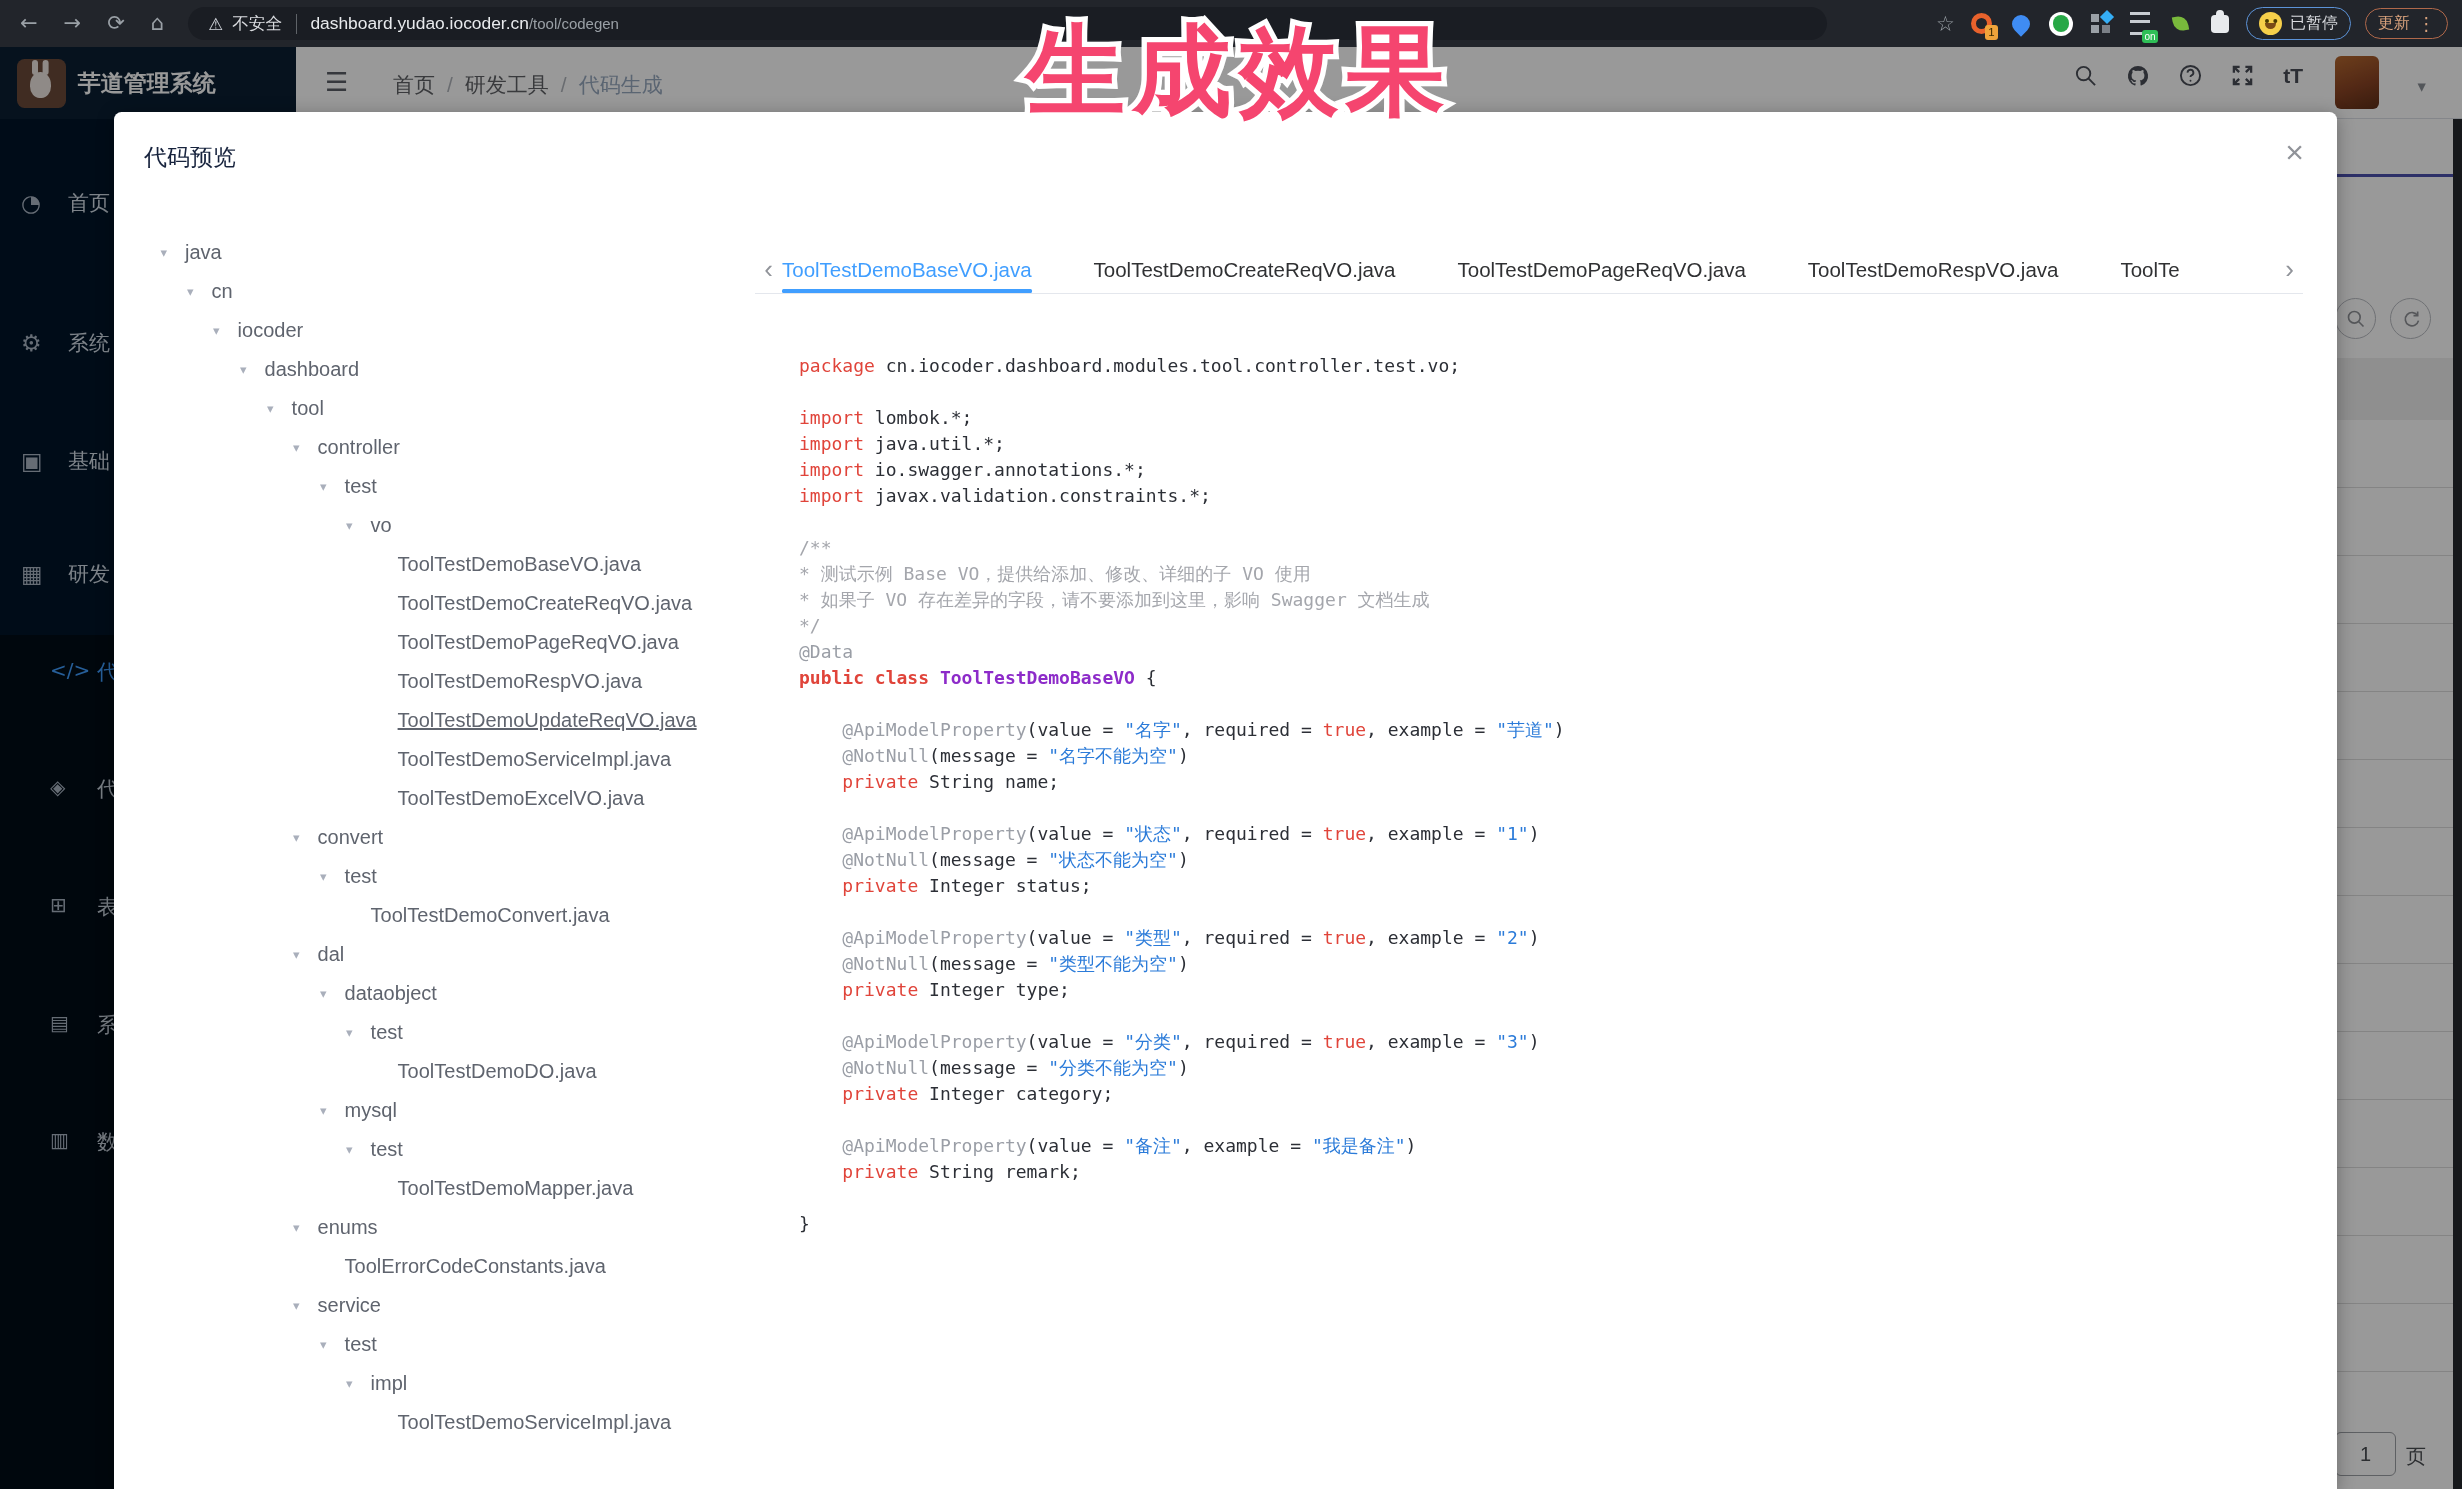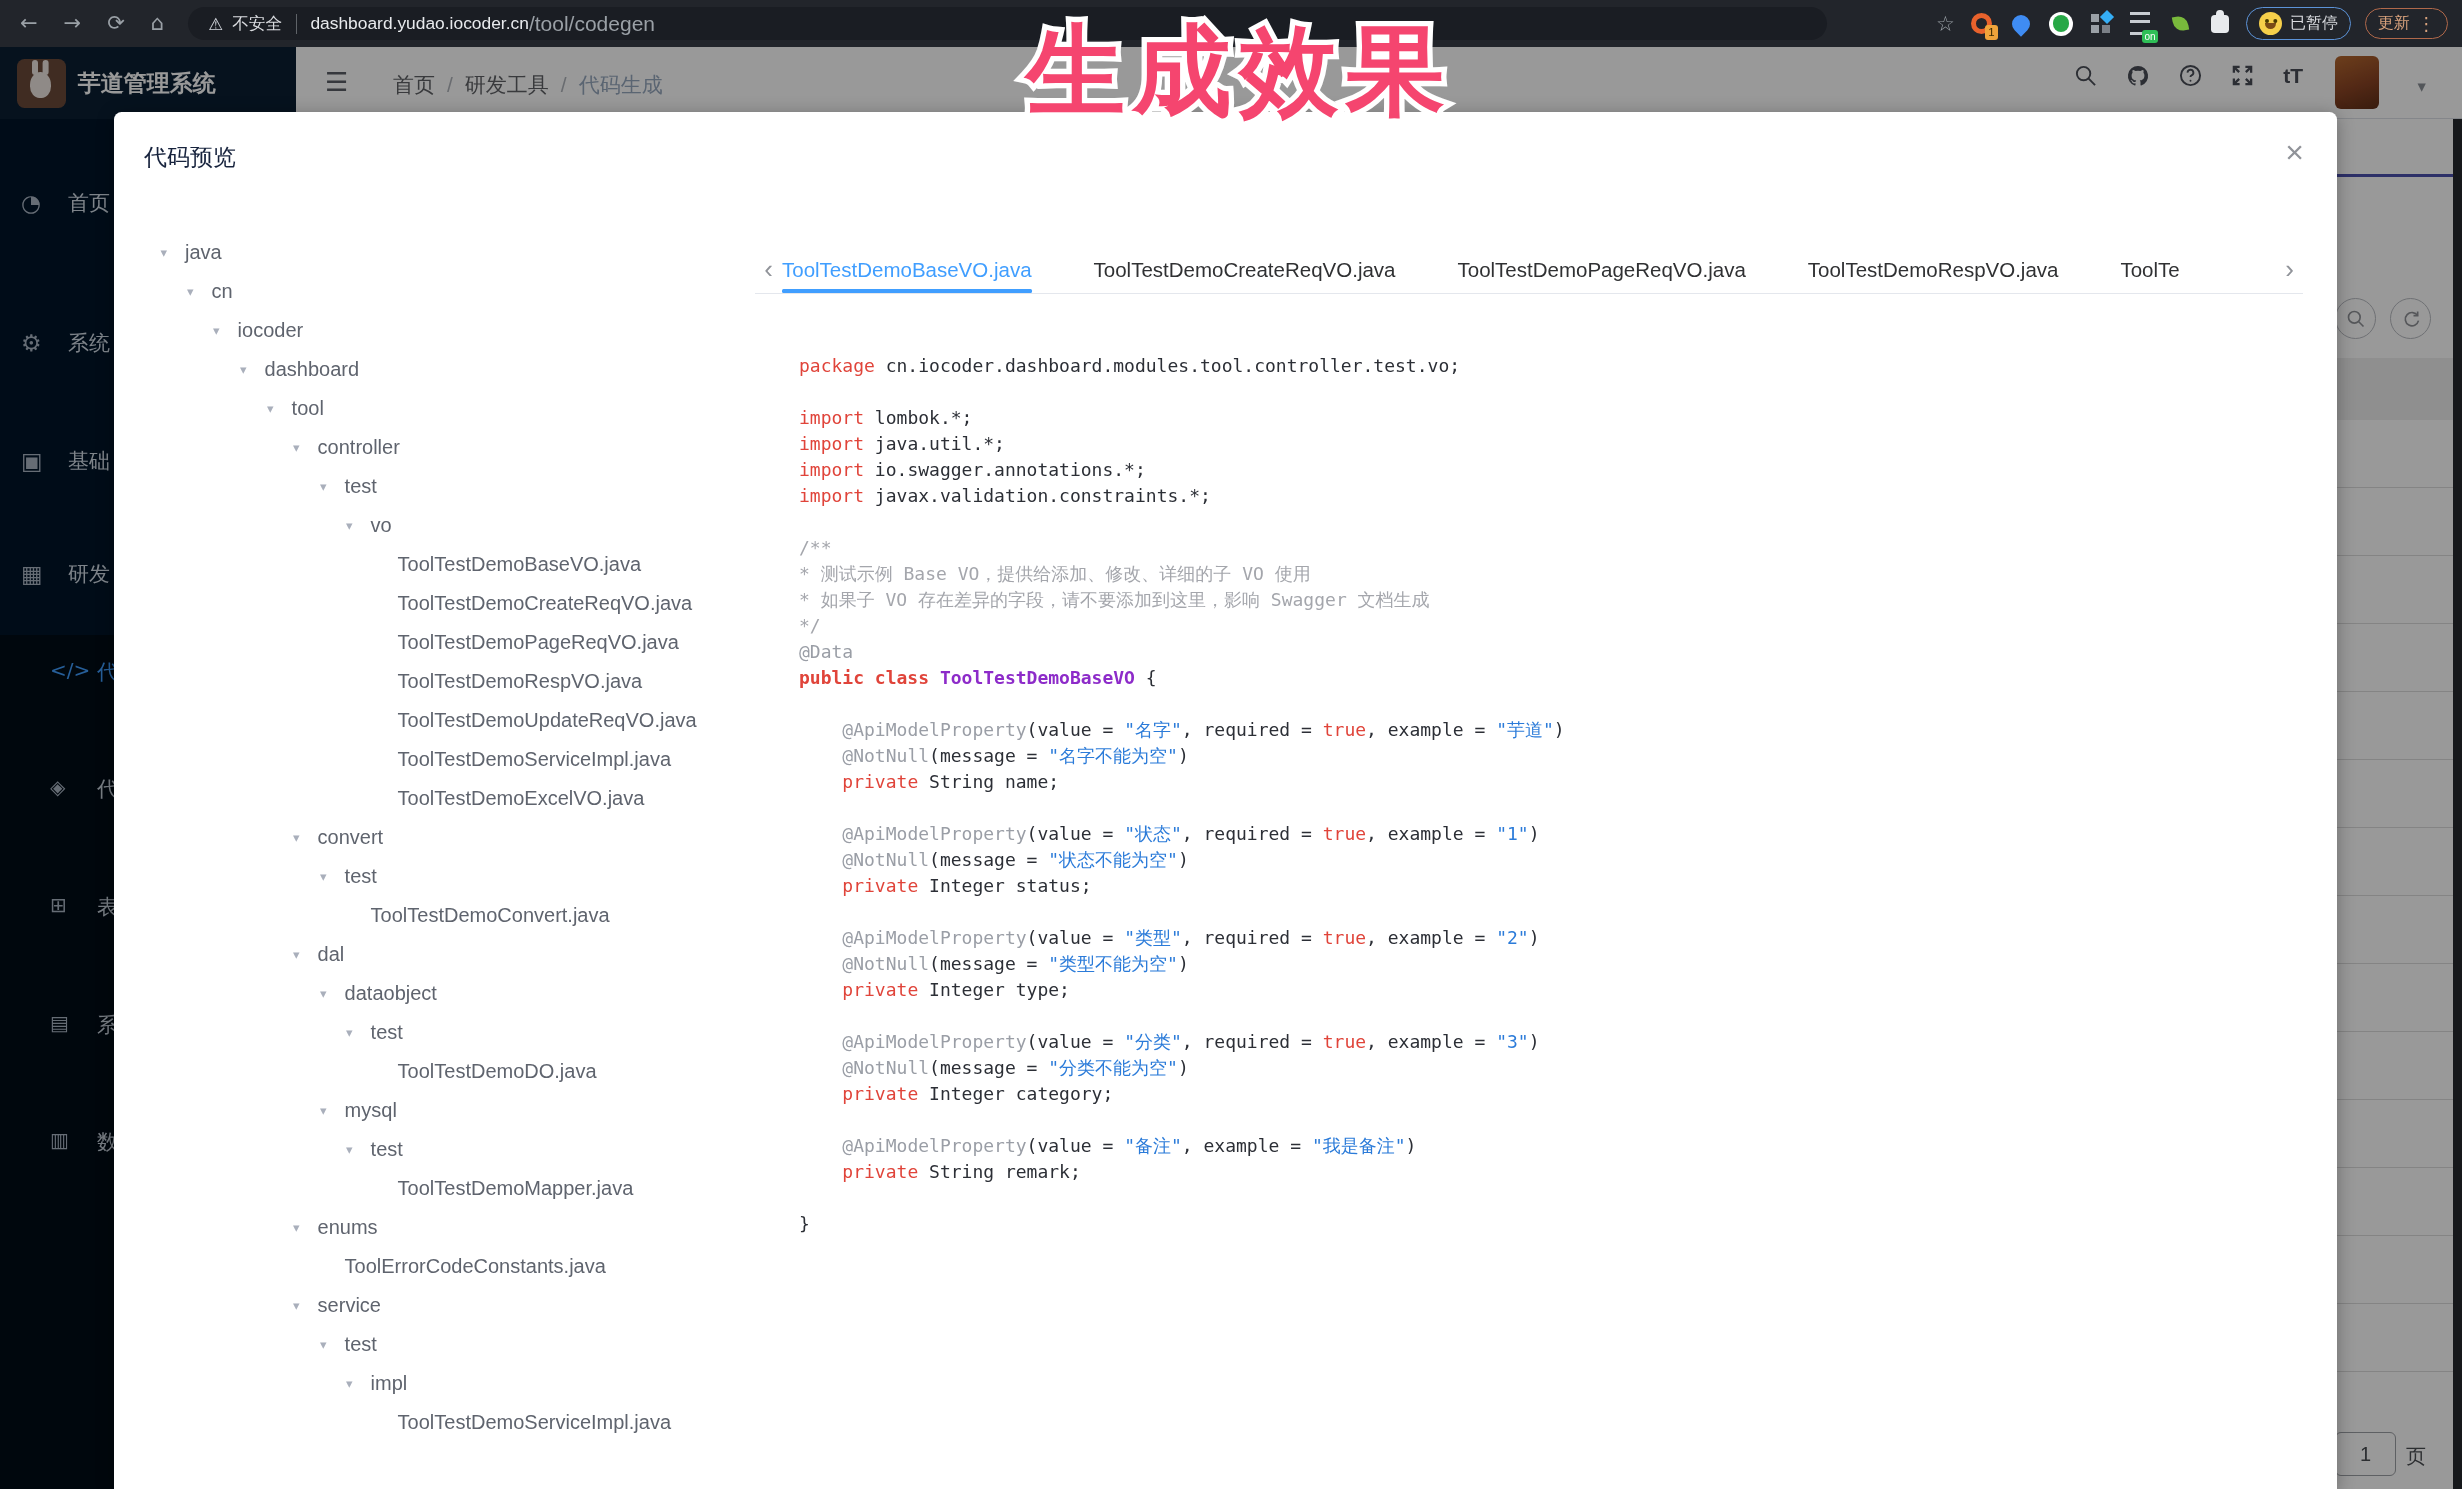--- a/index.html
+++ b/index.html
@@ -9,21 +9,21 @@
   .browser-bar{position:absolute;left:0;top:0;width:2462px;height:47px;background:#22252b;
     display:flex;align-items:center;z-index:60;}
   .nav-ico{font-family:"DejaVu Sans",sans-serif;color:#9aa0a6;font-size:21px;margin-left:26px;line-height:47px;}
   .nav-ico.first{margin-left:20px;}
   .url-pill{margin-left:24px;width:1639px;height:33px;border-radius:16.7px;background:#1a1d23;
     display:flex;align-items:center;padding:0 20px;box-sizing:border-box;}
   .warn-ico{font-family:"DejaVu Sans",sans-serif;color:#d0d4da;font-size:16.7px;margin-right:9px;}
   .sec-label{color:#dadce0;font-size:16.7px;}
   .url-div{width:0.8px;height:20px;background:#5f6368;margin:0 13.7px;}
   .url-host{color:#e8eaed;font-size:17.4px;}
-  .url-path{color:#9aa0a6;font-size:21px;}
+  .url-path{color:#9aa0a6;font-size:15px;}
   .bar-right{margin-left:auto;display:flex;align-items:center;gap:13.7px;padding-right:13.7px;}
   .star-ico{font-family:"DejaVu Sans",sans-serif;color:#9aa0a6;font-size:21px;}
   .ext{position:relative;width:26px;height:26px;display:flex;align-items:center;justify-content:center;}
   .ext-orange{width:21px;height:21px;border-radius:50%;border:5.3px solid #e8622c;box-sizing:border-box;}
   .badge1{position:absolute;right:-3px;bottom:-3px;background:#f0a43b;color:#3b2a00;font-size:11.4px;
     border-radius:3px;padding:0 3px;line-height:15px;}
   .ext-drop{width:18px;height:18px;border-radius:50% 50% 50% 0;transform:rotate(-45deg);background:#3f8cf3;}
   .ext-green{width:24px;height:24px;border-radius:50%;background:#fff;display:flex;align-items:center;justify-content:center;}
   .ext-green>div{width:16.7px;height:16.7px;border-radius:50%;background:#27a846;}
   .ext-grid{width:20px;height:20px;background:
@@ -341,21 +341,21 @@
         <span class="tree-label">ToolTestDemoCreateReqVO.java</span>
       </div>
       <div class="tree-row file" style="padding-left: 224px;">
         <span class="caret">▾</span>
         <span class="tree-label">ToolTestDemoPageReqVO.java</span>
       </div>
       <div class="tree-row file" style="padding-left: 224px;">
         <span class="caret">▾</span>
         <span class="tree-label">ToolTestDemoRespVO.java</span>
       </div>
-      <div class="tree-row file" style="padding-left: 224px;">
+      <div class="tree-row file" style="padding-left: 224px; text-decoration: underline;">
         <span class="caret">▾</span>
         <span class="tree-label">ToolTestDemoUpdateReqVO.java</span>
       </div>
       <div class="tree-row file" style="padding-left: 224px;">
         <span class="caret">▾</span>
         <span class="tree-label">ToolTestDemoServiceImpl.java</span>
       </div>
       <div class="tree-row file" style="padding-left: 224px;">
         <span class="caret">▾</span>
         <span class="tree-label">ToolTestDemoExcelVO.java</span>

